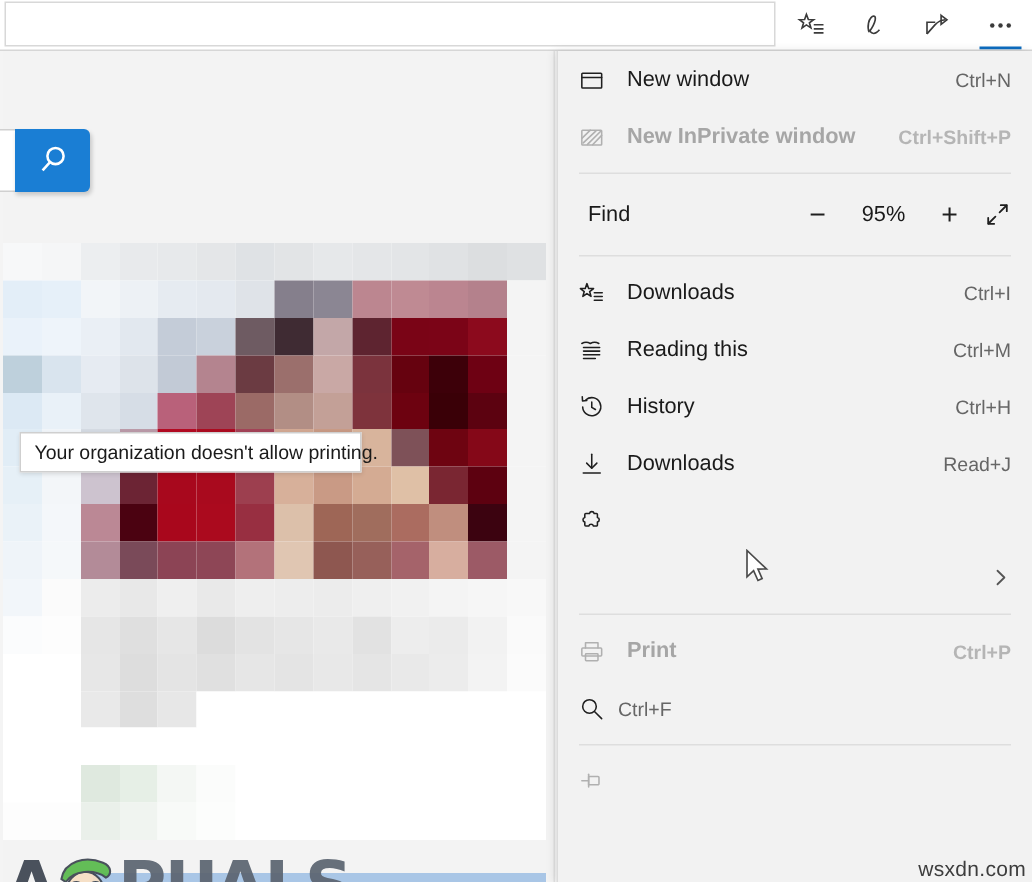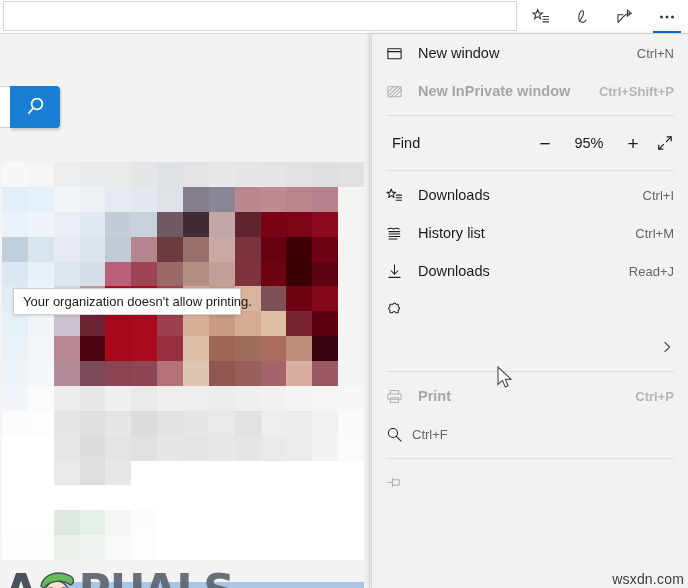--- a/index.html
+++ b/index.html
@@ -481,22 +481,33 @@
         <span class="lbl">Downloads</span>
         <span class="acc">Ctrl+I</span>
       </div>
       <div class="mrow">
         <span class="ico">
           <svg width="17" height="17" viewBox="0 0 18 18" fill="none" stroke="currentColor" stroke-width="1.1" stroke-linecap="round" stroke-linejoin="round">
             <path d="M2 4.2 Q5 2.6 8 4.2 Q11 2.6 14 4.2"></path>
             <path d="M3.2 7 H14.6 M3.2 9.6 H14.6 M3.2 12.2 H14.6 M3.2 14.8 H11.5"></path>
           </svg>
         </span>
-        <span class="lbl">History list</span>
+        <span class="lbl">Reading this</span>
         <span class="acc">Ctrl+M</span>
+      </div>
+      <div class="mrow">
+        <span class="ico">
+          <svg width="17" height="17" viewBox="0 0 18 18" fill="none" stroke="currentColor" stroke-width="1.1" stroke-linecap="round" stroke-linejoin="round">
+            <path d="M2.6 8.8 A6.4 6.4 0 1 0 4.9 3.7"></path>
+            <path d="M2.3 1.6 L2.5 4.6 L5.5 4.3"></path>
+            <path d="M9 5.4 V9.1 L11.6 10.6"></path>
+          </svg>
+        </span>
+        <span class="lbl">History</span>
+        <span class="acc">Ctrl+H</span>
       </div>
       <div class="mrow">
         <span class="ico">
           <svg width="17" height="17" viewBox="0 0 18 18" fill="none" stroke="currentColor" stroke-width="1.1" stroke-linecap="round" stroke-linejoin="round">
             <path d="M9 2 V11.6"></path>
             <path d="M5.4 8.2 L9 11.8 L12.6 8.2"></path>
             <path d="M3 15.2 H15"></path>
           </svg>
         </span>
         <span class="lbl">Downloads</span>

